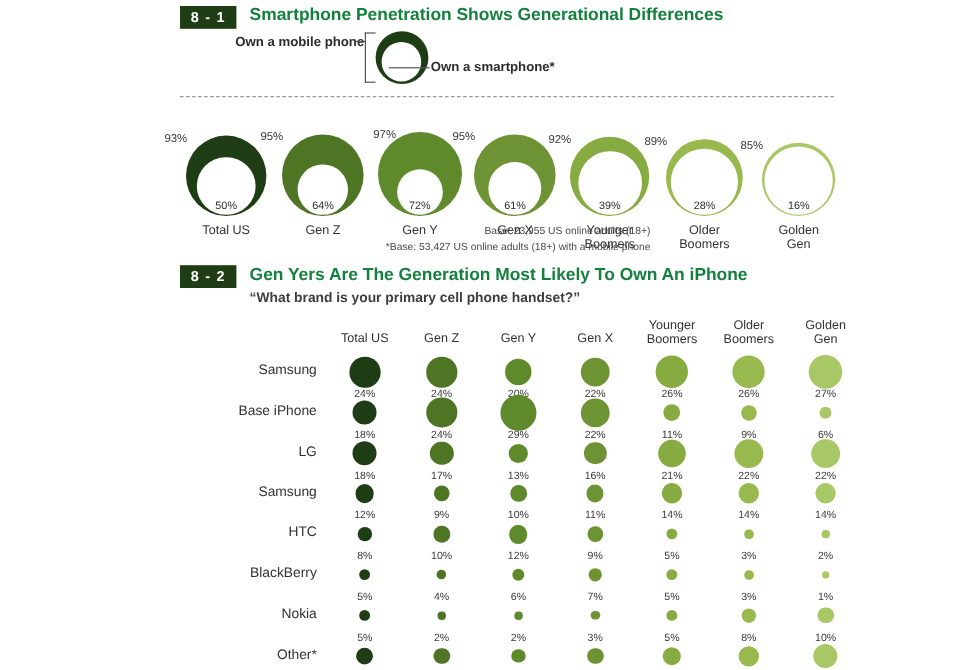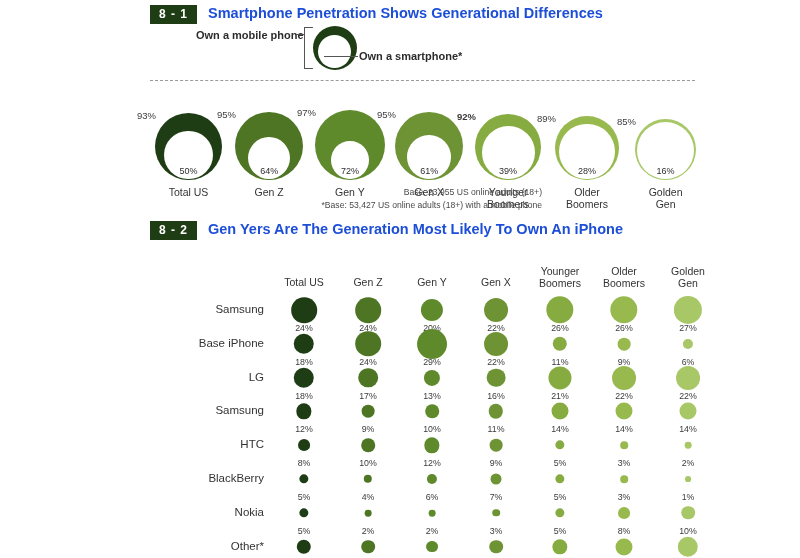--- a/index.html
+++ b/index.html
@@ -24,21 +24,21 @@
     font-size: 12px;
     letter-spacing: 1px;
     padding: 3px 9px 4px 9px;
     line-height: 1;
     margin-right: 11px;
     white-space: nowrap;
   }
   .sec-title {
     font-size: 14.5px;
     font-weight: bold;
-    color: #1d4ed8;
+    color: #15803d;
     line-height: 1.15;
     white-space: nowrap;
   }
   .sec-sub {
     font-size: 11.5px;
     font-weight: bold;
     color: #3d3d3d;
     margin-top: 5px;
     white-space: nowrap;
   }
@@ -201,31 +201,31 @@
 <div class="donut-top-label" style="left: 137px; top: 35.04px;">93%</div>
     <div class="donut-outer" style="left: 155px; top: 38.04px; width: 66.96px; height: 66.96px; background: rgb(31, 61, 20);"></div>
     <div class="donut-inner" style="left: 164.333px; top: 55.7052px; width: 48.2948px; height: 48.2948px;"></div>
     <div class="donut-inner-val" style="left: 155px; width: 66.96px; top: 91px;">50%</div>
     <div class="donut-name" style="left: 143.48px; top: 112px;">Total US</div>
     <div class="donut-top-label" style="left: 217px; top: 33.6px;">95%</div>
     <div class="donut-outer" style="left: 235px; top: 36.6px; width: 68.4px; height: 68.4px; background: rgb(78, 117, 36);"></div>
     <div class="donut-inner" style="left: 248.27px; top: 62.1392px; width: 41.8608px; height: 41.8608px;"></div>
     <div class="donut-inner-val" style="left: 235px; width: 68.4px; top: 91px;">64%</div>
     <div class="donut-name" style="left: 224.2px; top: 112px;">Gen Z</div>
-    <div class="donut-top-label" style="left: 297px; top: 32.16px;">97%</div>
+    <div class="donut-top-label" style="left: 311px; top: 32.16px;">97%</div>
     <div class="donut-outer" style="left: 315px; top: 35.16px; width: 69.84px; height: 69.84px; background: rgb(95, 138, 44);"></div>
     <div class="donut-inner" style="left: 331.073px; top: 66.305px; width: 37.695px; height: 37.695px;"></div>
     <div class="donut-inner-val" style="left: 315px; width: 69.84px; top: 91px;">72%</div>
     <div class="donut-name" style="left: 304.92px; top: 112px;">Gen Y</div>
     <div class="donut-top-label" style="left: 377px; top: 33.6px;">95%</div>
     <div class="donut-outer" style="left: 395px; top: 36.6px; width: 68.4px; height: 68.4px; background: rgb(109, 147, 52);"></div>
     <div class="donut-inner" style="left: 407.415px; top: 60.4299px; width: 43.5701px; height: 43.5701px;"></div>
     <div class="donut-inner-val" style="left: 395px; width: 68.4px; top: 91px;">61%</div>
     <div class="donut-name" style="left: 384.2px; top: 112px;">Gen X</div>
-    <div class="donut-top-label" style="left: 457px; top: 35.76px; font-weight: bold;">92%</div>
+    <div class="donut-top-label" style="left: 457px; top: 35.76px;">92%</div>
     <div class="donut-outer" style="left: 475px; top: 38.76px; width: 66.24px; height: 66.24px; background: rgb(134, 171, 64);"></div>
     <div class="donut-inner" style="left: 481.735px; top: 51.2302px; width: 52.7698px; height: 52.7698px;"></div>
     <div class="donut-inner-val" style="left: 475px; width: 66.24px; top: 91px;">39%</div>
     <div class="donut-name" style="left: 463.12px; top: 112px;">Younger<br>Boomers</div>
     <div class="donut-top-label" style="left: 537px; top: 37.92px;">89%</div>
     <div class="donut-outer" style="left: 555px; top: 40.92px; width: 64.08px; height: 64.08px; background: rgb(151, 185, 78);"></div>
     <div class="donut-inner" style="left: 559.309px; top: 48.5388px; width: 55.4612px; height: 55.4612px;"></div>
     <div class="donut-inner-val" style="left: 555px; width: 64.08px; top: 91px;">28%</div>
     <div class="donut-name" style="left: 542.04px; top: 112px;">Older<br>Boomers</div>
     <div class="donut-top-label" style="left: 617px; top: 40.8px;">85%</div>
@@ -237,20 +237,21 @@
 
 <div class="base-notes">
   <div>Base: 23,955 US online adults (18+)</div>
   <div>*Base: 53,427 US online adults (18+) with a mobile phone</div>
 </div>
 
 <div class="sec-head" id="head2" style="left:150px; top:221px;">
   <div class="badge">8 - 2</div>
   <div>
     <div class="sec-title">Gen Yers Are The Generation Most Likely To Own An iPhone</div>
+    <div class="sec-sub">“What brand is your primary cell phone handset?”</div>
   </div>
 </div>
 
 <div id="chart2">
     <div class="col-head" style="left: 272px; top: 11px;">Total US</div>
     <div class="col-head" style="left: 336px; top: 11px;">Gen Z</div>
     <div class="col-head" style="left: 400px; top: 11px;">Gen Y</div>
     <div class="col-head" style="left: 464px; top: 11px;">Gen X</div>
     <div class="col-head" style="left: 528px; top: 0px;">Younger<br>Boomers</div>
     <div class="col-head" style="left: 592px; top: 0px;">Older<br>Boomers</div>

